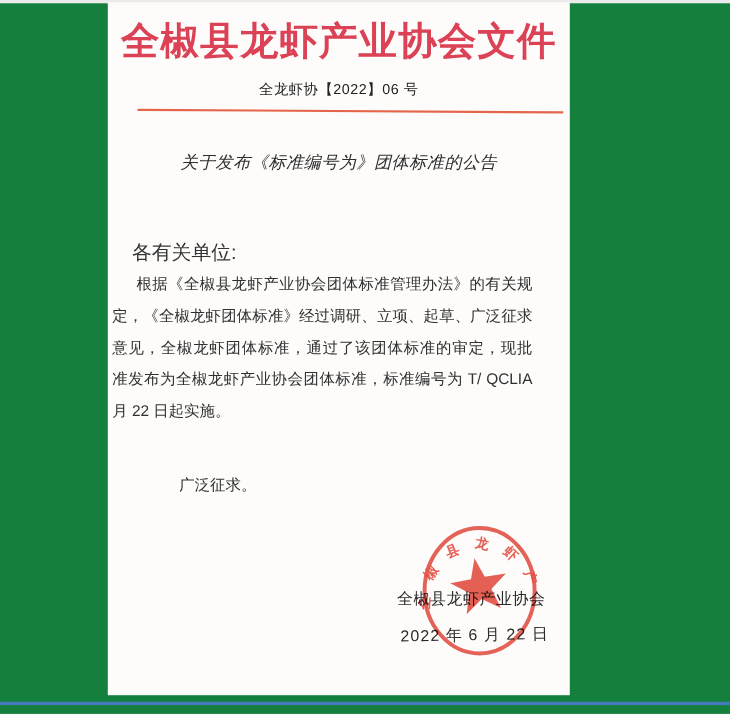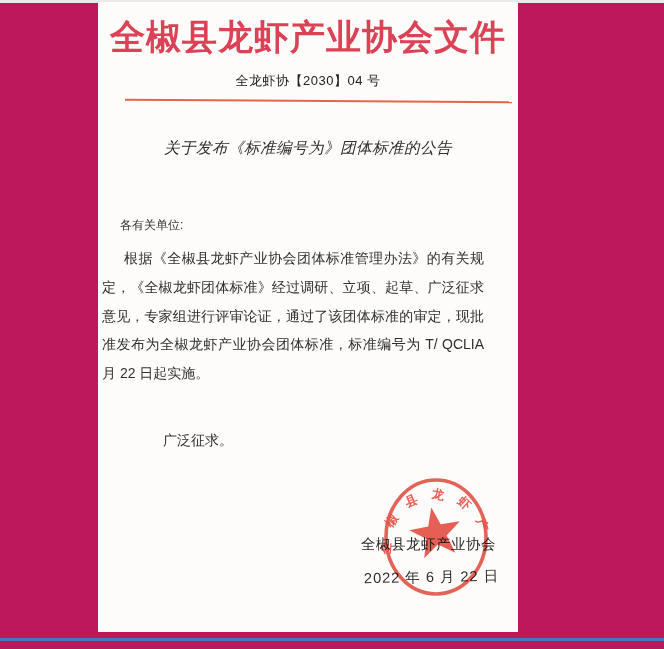--- a/index.html
+++ b/index.html
@@ -1,21 +1,21 @@
 <!DOCTYPE html>
 <html><head>
 <meta charset="utf-8">
 <style>
   * { margin: 0; padding: 0; box-sizing: border-box; }
   html, body { background: #ffffff; }
   .canvas {
     position: relative;
     width: 664px;
     height: 649px;
-    background: #be185d;
+    background: #15803d;
     overflow: hidden;
     font-family: "Liberation Sans", sans-serif;
     padding-left: 40px;
   }
   .top-strip {
     position: absolute;
     left: 0; top: 0;
     width: 664px; height: 3px;
     background: #eaeaea;
   }
@@ -63,21 +63,21 @@
     font-style: italic;
     font-weight: 500;
     font-size: 15.5px;
     letter-spacing: 0.5px;
     color: #2e2e2e;
     white-space: nowrap;
   }
   .salutation {
     position: absolute;
     left: 22px; top: 215px;
-    font-size: 12px;
+    font-size: 18px;
     color: #333333;
     text-align: center;
   }
   .body-block {
     position: absolute;
     left: 4px; top: 242px;
     width: 382px;
     font-size: 14px;
     color: #303030;
   }
@@ -134,32 +134,32 @@
 <body>
 
 <div class="canvas">
 
   <div class="top-strip"></div>
 
   <div class="page">
 
     <div class="header-title">全椒县龙虾产业协会文件</div>
 
-    <div class="doc-number">全龙虾协【2030】04 号</div>
+    <div class="doc-number">全龙虾协【2022】06 号</div>
 
     <div class="red-rule"></div>
 
     <div class="subject-title">关于发布《标准编号为》团体标准的公告</div>
 
     <div class="salutation">各有关单位:</div>
 
     <div class="body-block">
       <div class="body-line first">根据《全椒县龙虾产业协会团体标准管理办法》的有关规</div>
       <div class="body-line">定，《全椒龙虾团体标准》经过调研、立项、起草、广泛征求</div>
-      <div class="body-line">意见，专家组进行评审论证，通过了该团体标准的审定，现批</div>
+      <div class="body-line">意见，全椒龙虾团体标准，通过了该团体标准的审定，现批</div>
       <div class="body-line">准发布为全椒龙虾产业协会团体标准，标准编号为 T/ QCLIA</div>
       <div class="body-line last">月 22 日起实施。</div>
     </div>
 
     <div class="closing">广泛征求。</div>
 
     <div class="signature-name">全椒县龙虾产业协会</div>
 
     <div class="signature-date">2022 年 6 月 22 日</div>
 

